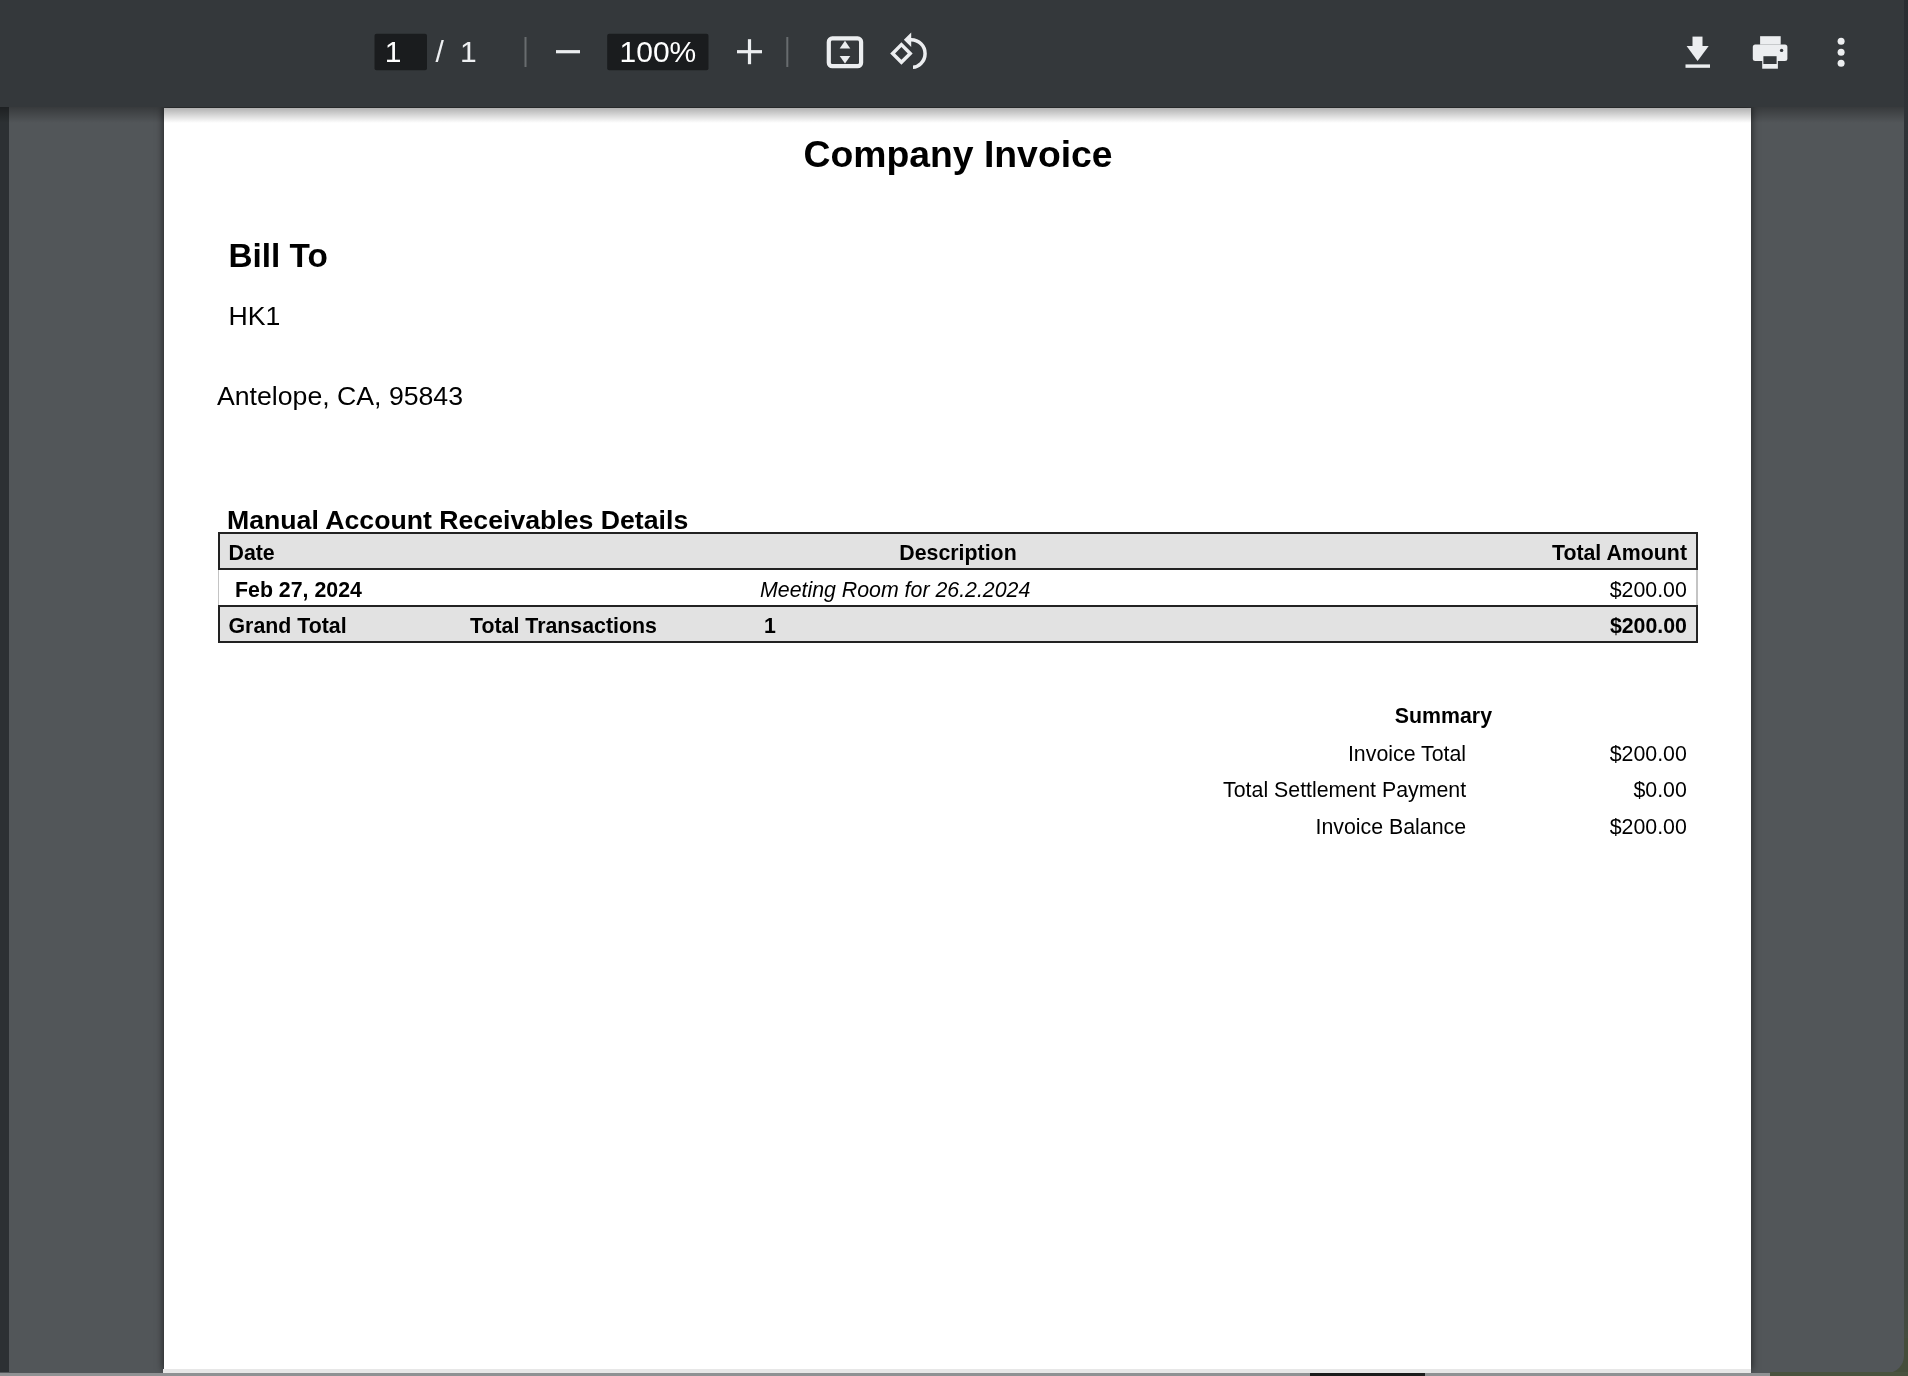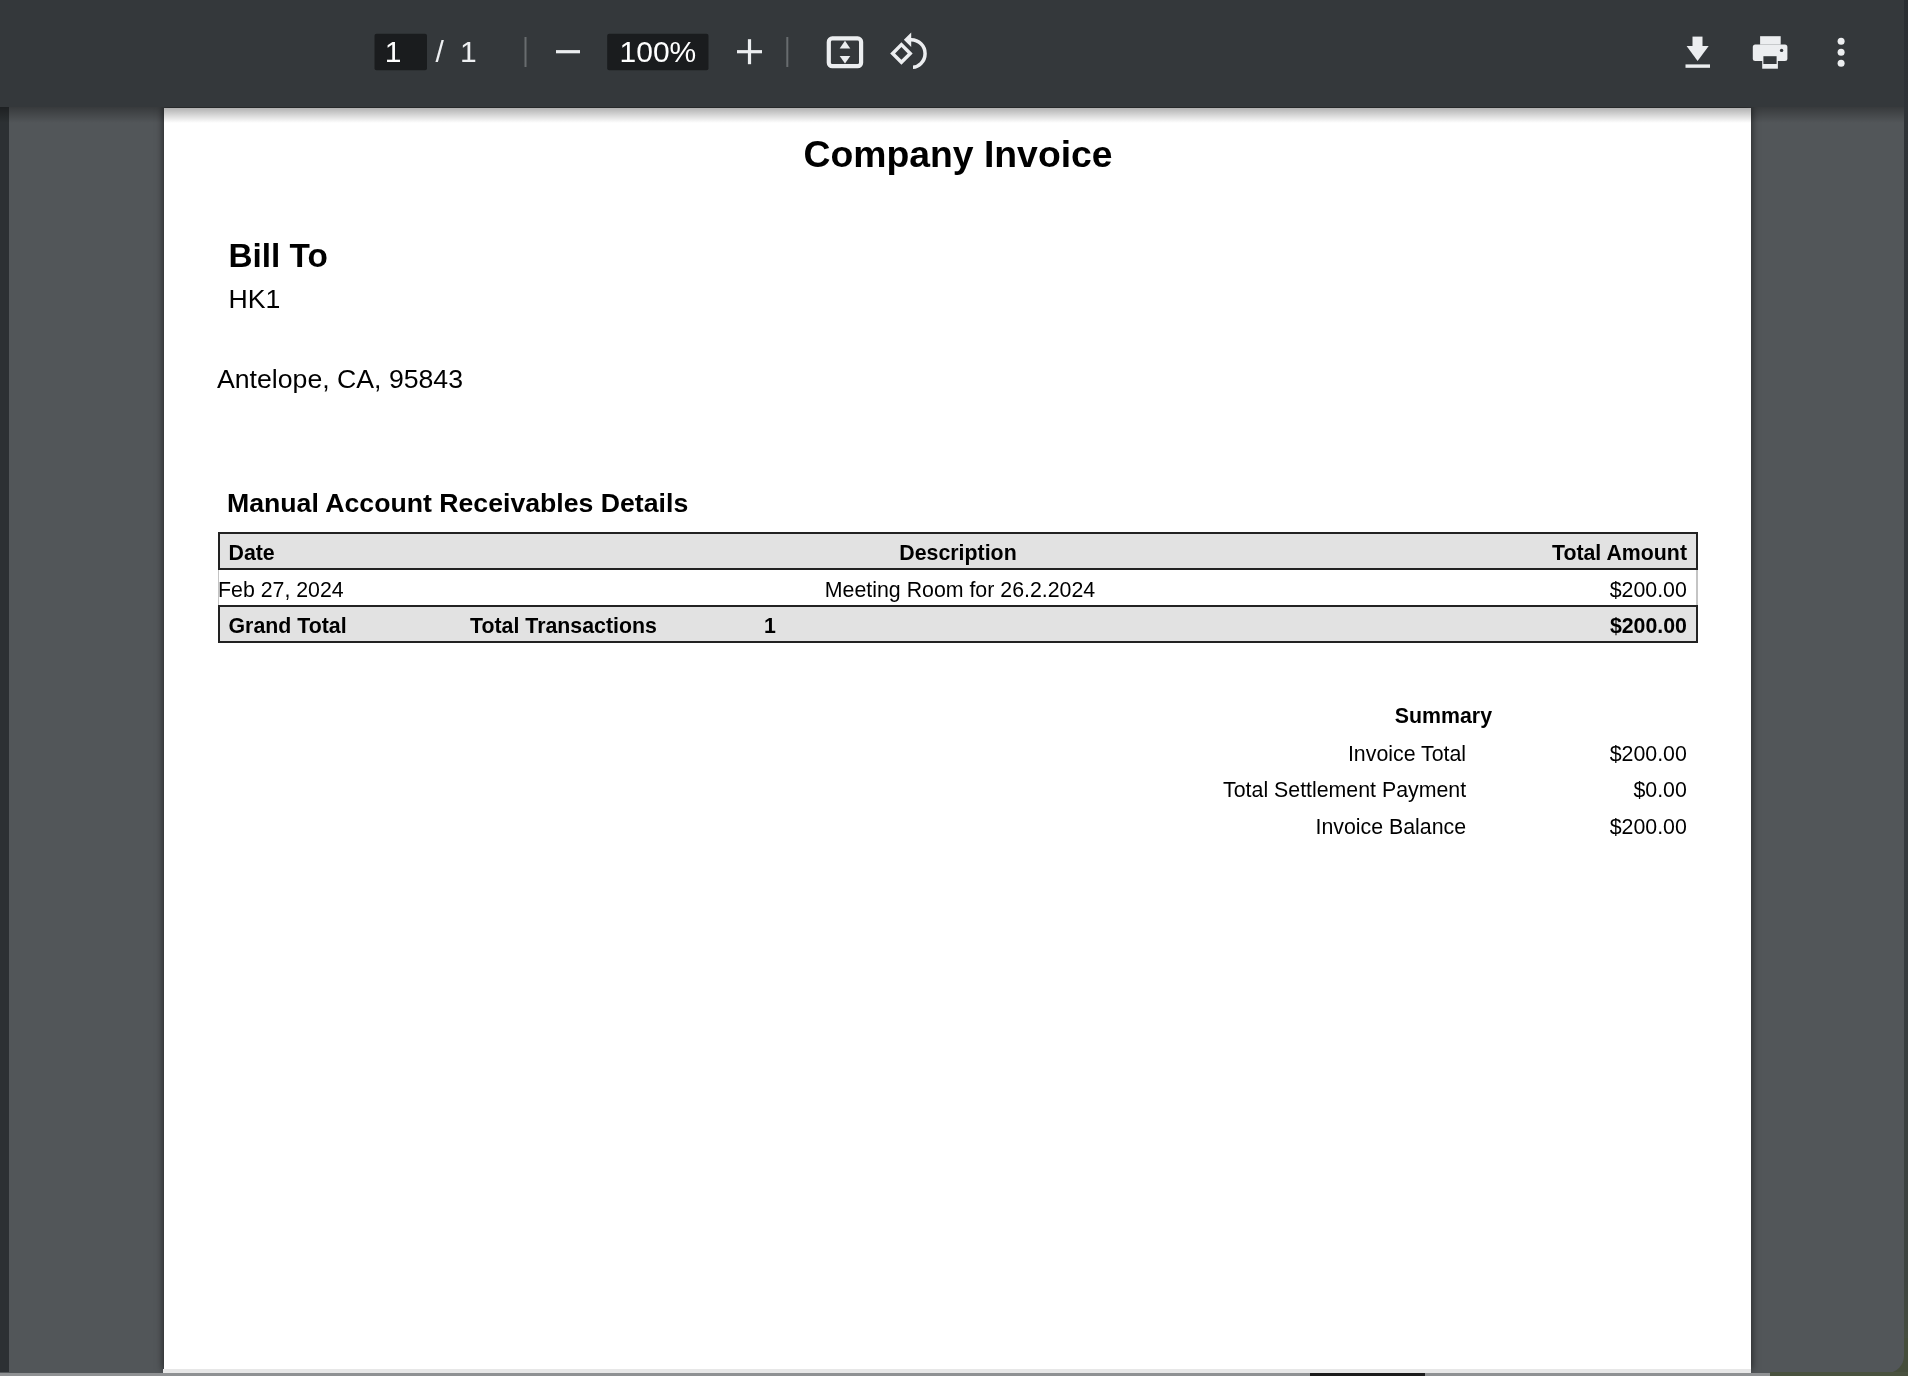--- a/index.html
+++ b/index.html
@@ -2,21 +2,21 @@
 <html><head>
 <meta charset="utf-8">
 <style>
   html,body{margin:0;padding:0;}
   body{position:relative;width:1908px;height:1376px;overflow:hidden;
        background:#525659;font-family:"Liberation Sans",sans-serif;}
   .abs{position:absolute;}
   .t{position:absolute;white-space:pre;line-height:1;color:#000;}
   .b{font-weight:bold;}
   .s21{font-size:21.33px;}
-  .s26{font-size:26.67px;}
+  .s26{font-size:26.67px;margin-top:17px;}
 </style>
 </head>
 <body>
 
 <div class="abs" style="left:1900px;top:0;width:8px;height:1376px;
   background:linear-gradient(#292d31 0%,#2f3337 8%,#363b3e 70%,#3e4440 93%,#4b5340 100%);"></div>
 
 <div class="abs" style="left:1845px;top:1338px;width:63px;height:38px;background:#454d3b;"></div>
 
 <div class="abs" style="left:0;top:107px;width:1904px;height:1265.5px;background:#525659;
@@ -40,22 +40,22 @@
   border:2.6px solid #222;box-sizing:border-box;"></div>
 <div class="abs" style="left:217.8px;top:569.7px;width:1.4px;height:34.9px;background:#c4c4c4;"></div>
 <div class="abs" style="left:1696.2px;top:569.7px;width:1.4px;height:34.9px;background:#c4c4c4;"></div>
 <div class="abs" style="left:217.5px;top:604.6px;width:1480px;height:38.8px;background:#e2e2e2;
   border:2.6px solid #222;box-sizing:border-box;"></div>
 
 <div class="t b s21" style="left:228.5px;top:542.8px;">Date</div>
 <div class="t b s21" style="left:758px;width:400px;text-align:center;top:542.8px;">Description</div>
 <div class="t b s21" style="right:221px;top:542.8px;">Total Amount</div>
 
-<div class="t s21" style="left:218px;top:579.5px;">Feb 27, 2024</div>
-<div class="t s21" style="left:760px;width:400px;text-align:center;top:579.5px;">Meeting Room for 26.2.2024</div>
+<div class="t s21" style="left:235px;top:579.5px;font-weight:bold;">Feb 27, 2024</div>
+<div class="t s21" style="left:760px;width:400px;text-align:left;top:579.5px;font-style:italic;">Meeting Room for 26.2.2024</div>
 <div class="t s21" style="right:221.2px;top:579.5px;">$200.00</div>
 
 <div class="t b s21" style="left:228.5px;top:616.4px;">Grand Total</div>
 <div class="t b s21" style="left:470px;top:616.4px;">Total Transactions</div>
 <div class="t b s21" style="left:764px;top:616.4px;">1</div>
 <div class="t b s21" style="right:221px;top:616.4px;">$200.00</div>
 
 <div class="t b s21" style="right:416px;top:706.3px;margin-left:43px;">Summary</div>
 <div class="t s21" style="right:441.9px;top:744px;">Invoice Total</div>
 <div class="t s21" style="right:221.2px;top:744px;">$200.00</div>

